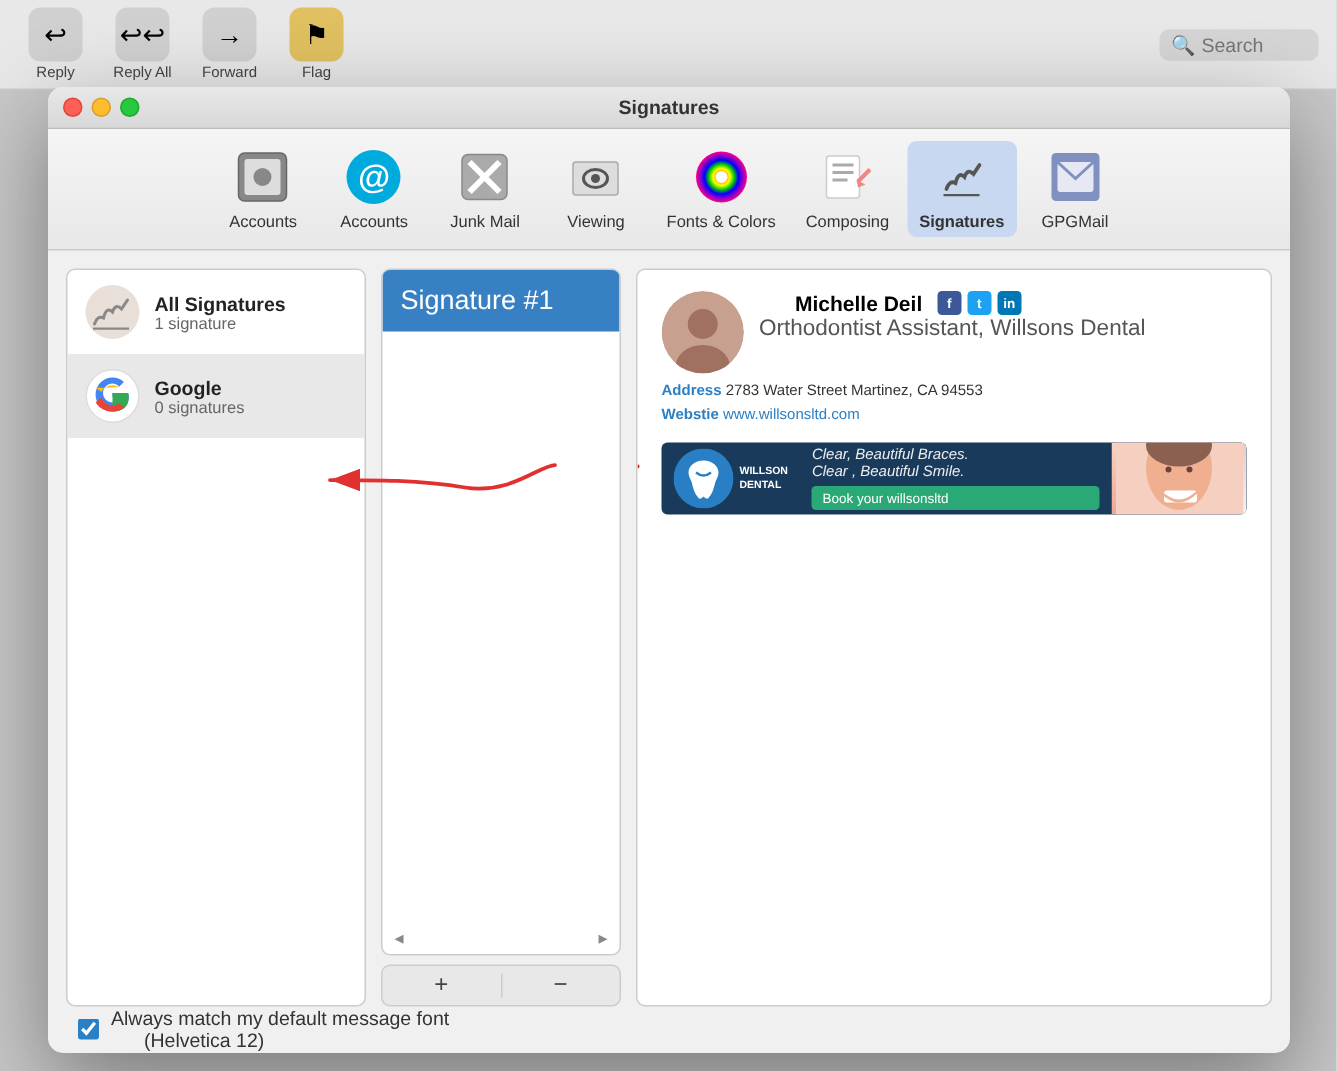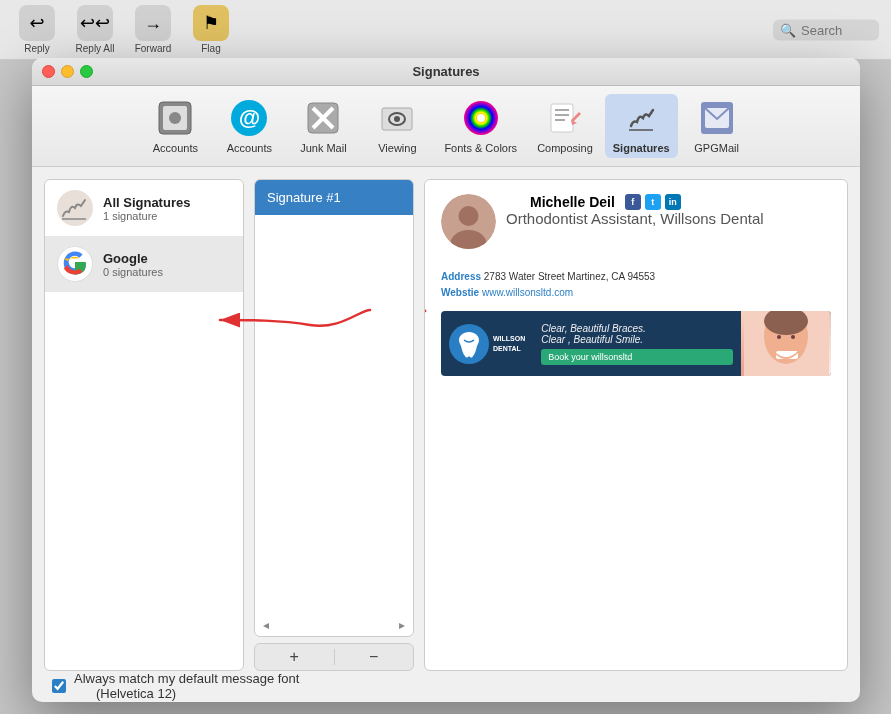--- a/index.html
+++ b/index.html
@@ -214,21 +214,21 @@
       flex: 1;
       background: white;
       border: 1px solid #ccc;
       border-radius: 6px;
       overflow: hidden;
       position: relative;
     }
     .sig-item {
       padding: 10px 12px;
       cursor: pointer;
-      font-size: 13px;
+      font-size: 18px;
       color: #333;
     }
     .sig-item.selected {
       background: #3880c4;
       color: white;
     }
     .sig-controls {
       display: flex;
       justify-content: center;
       align-items: center;
@@ -298,34 +298,34 @@
       color: white;
       font-weight: bold;
     }
     .si-fb { background: #3b5998; }
     .si-tw { background: #1da1f2; }
     .si-li { background: #0077b5; }
     .sig-contact {
       font-size: 10px;
       color: #333;
       line-height: 1.6;
-      margin-top: 20px;
+      margin-top: 4px;
     }
     .sig-contact .label { color: #2b7fc4; font-weight: 600; }
     .sig-contact .web-link { color: #2b7fc4; }
 
     
     .dental-banner {
       margin-top: 10px;
       background: #1a3a5c;
       border-radius: 4px;
       display: flex;
       align-items: stretch;
       overflow: hidden;
-      height: 65px;
+      height: 48px;
     }
     .dental-left {
       display: flex;
       align-items: center;
       padding: 6px 8px;
       gap: 4px;
     }
     .dental-middle {
       flex: 1;
       display: flex;

